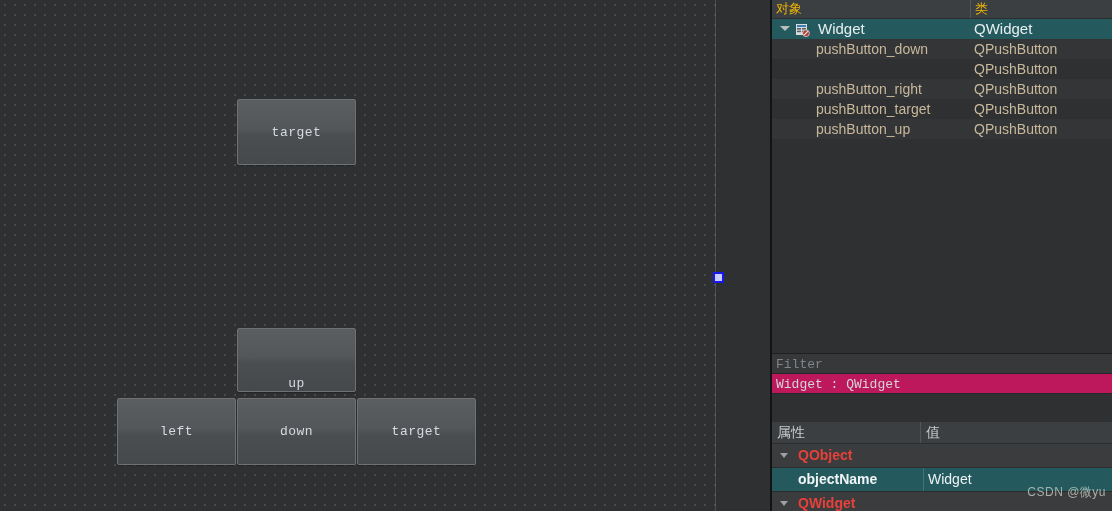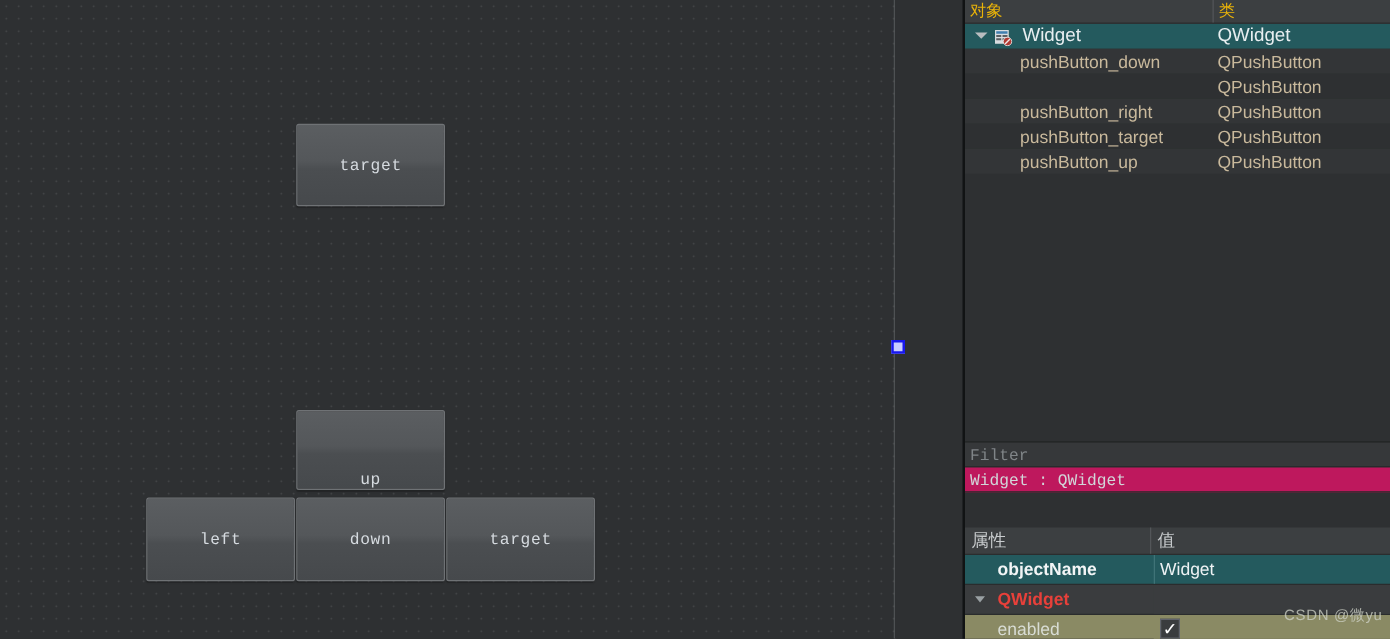--- a/index.html
+++ b/index.html
@@ -346,20 +346,25 @@
     <div id="filter-bar">Filter</div>
     <div id="obj-crumb">Widget : QWidget</div>
 
     <div id="prop-header">
       <div class="hcell c0">属性</div>
       <div class="hcell c1">值</div>
     </div>
 
     <div id="prop-body">
 
+      <div class="prop-row group">
+        <span class="pgroup-arrow"></span>
+        <span class="pcell c0">QObject</span>
+        <span class="pcell c1"></span>
+      </div>
 
       <div class="prop-row selected">
         <span class="pcell c0">objectName</span>
         <span class="pcell c1">Widget</span>
       </div>
 
       <div class="prop-row group">
         <span class="pgroup-arrow"></span>
         <span class="pcell c0">QWidget</span>
         <span class="pcell c1"></span>

